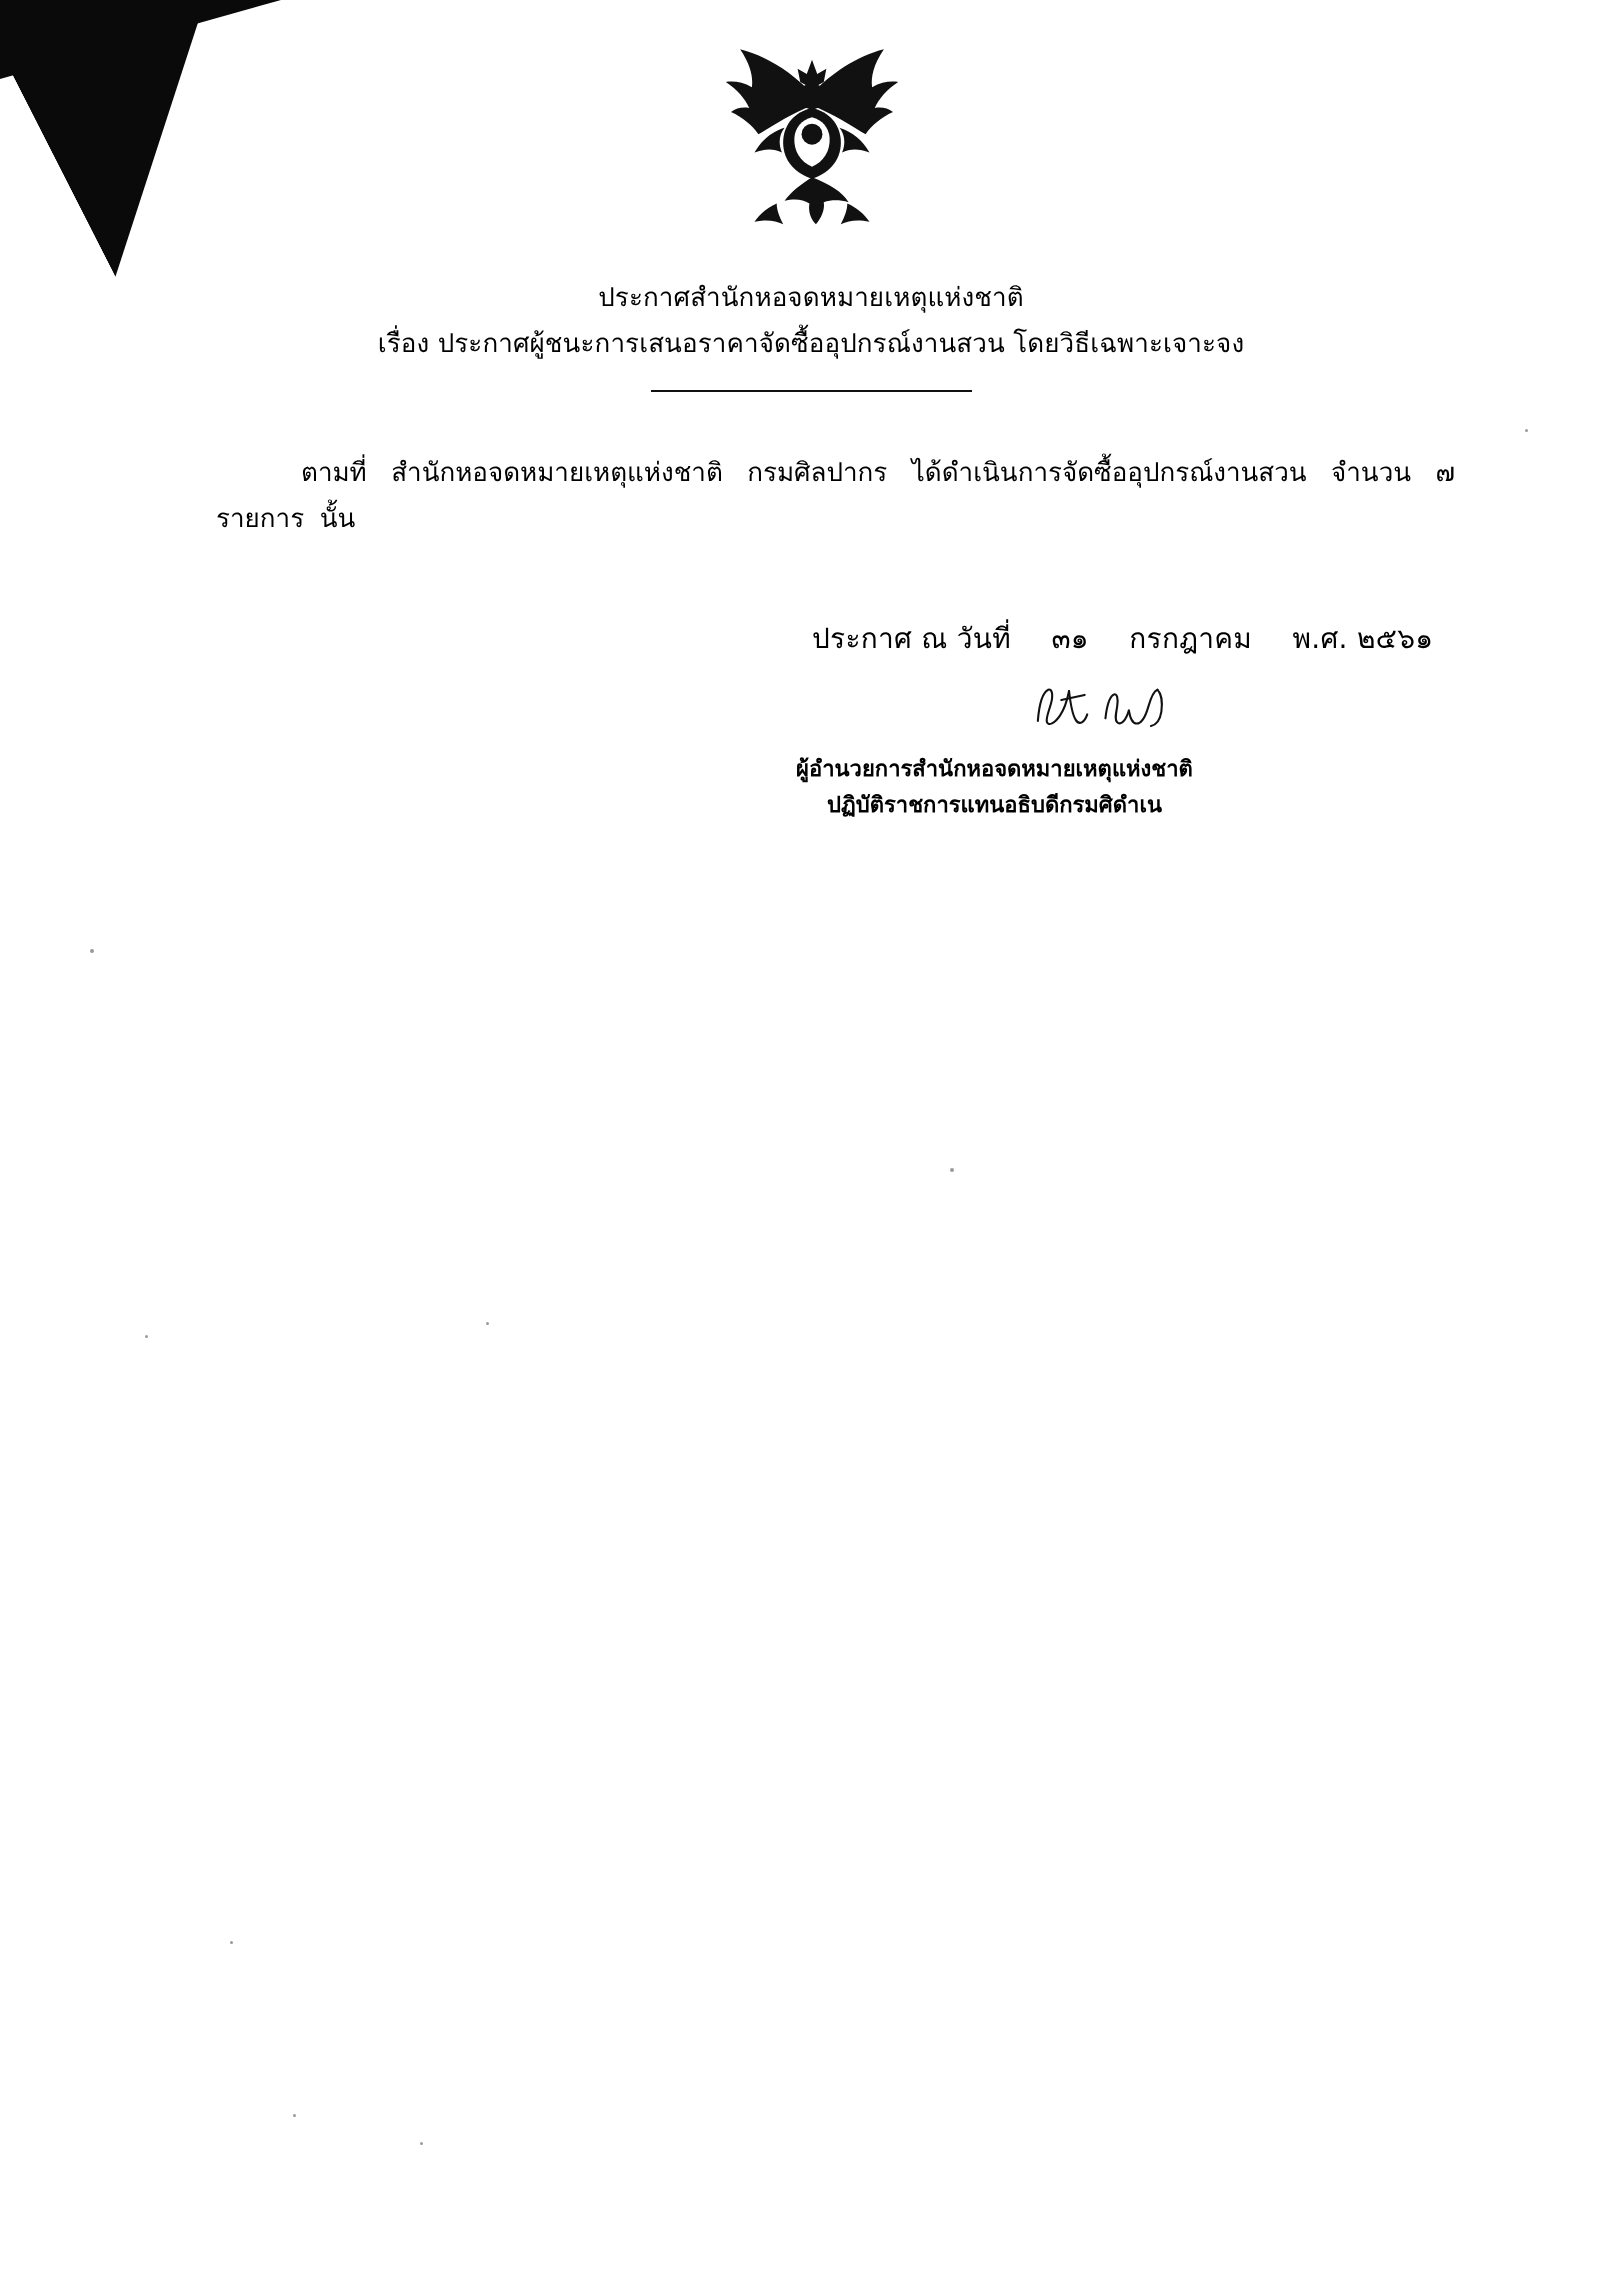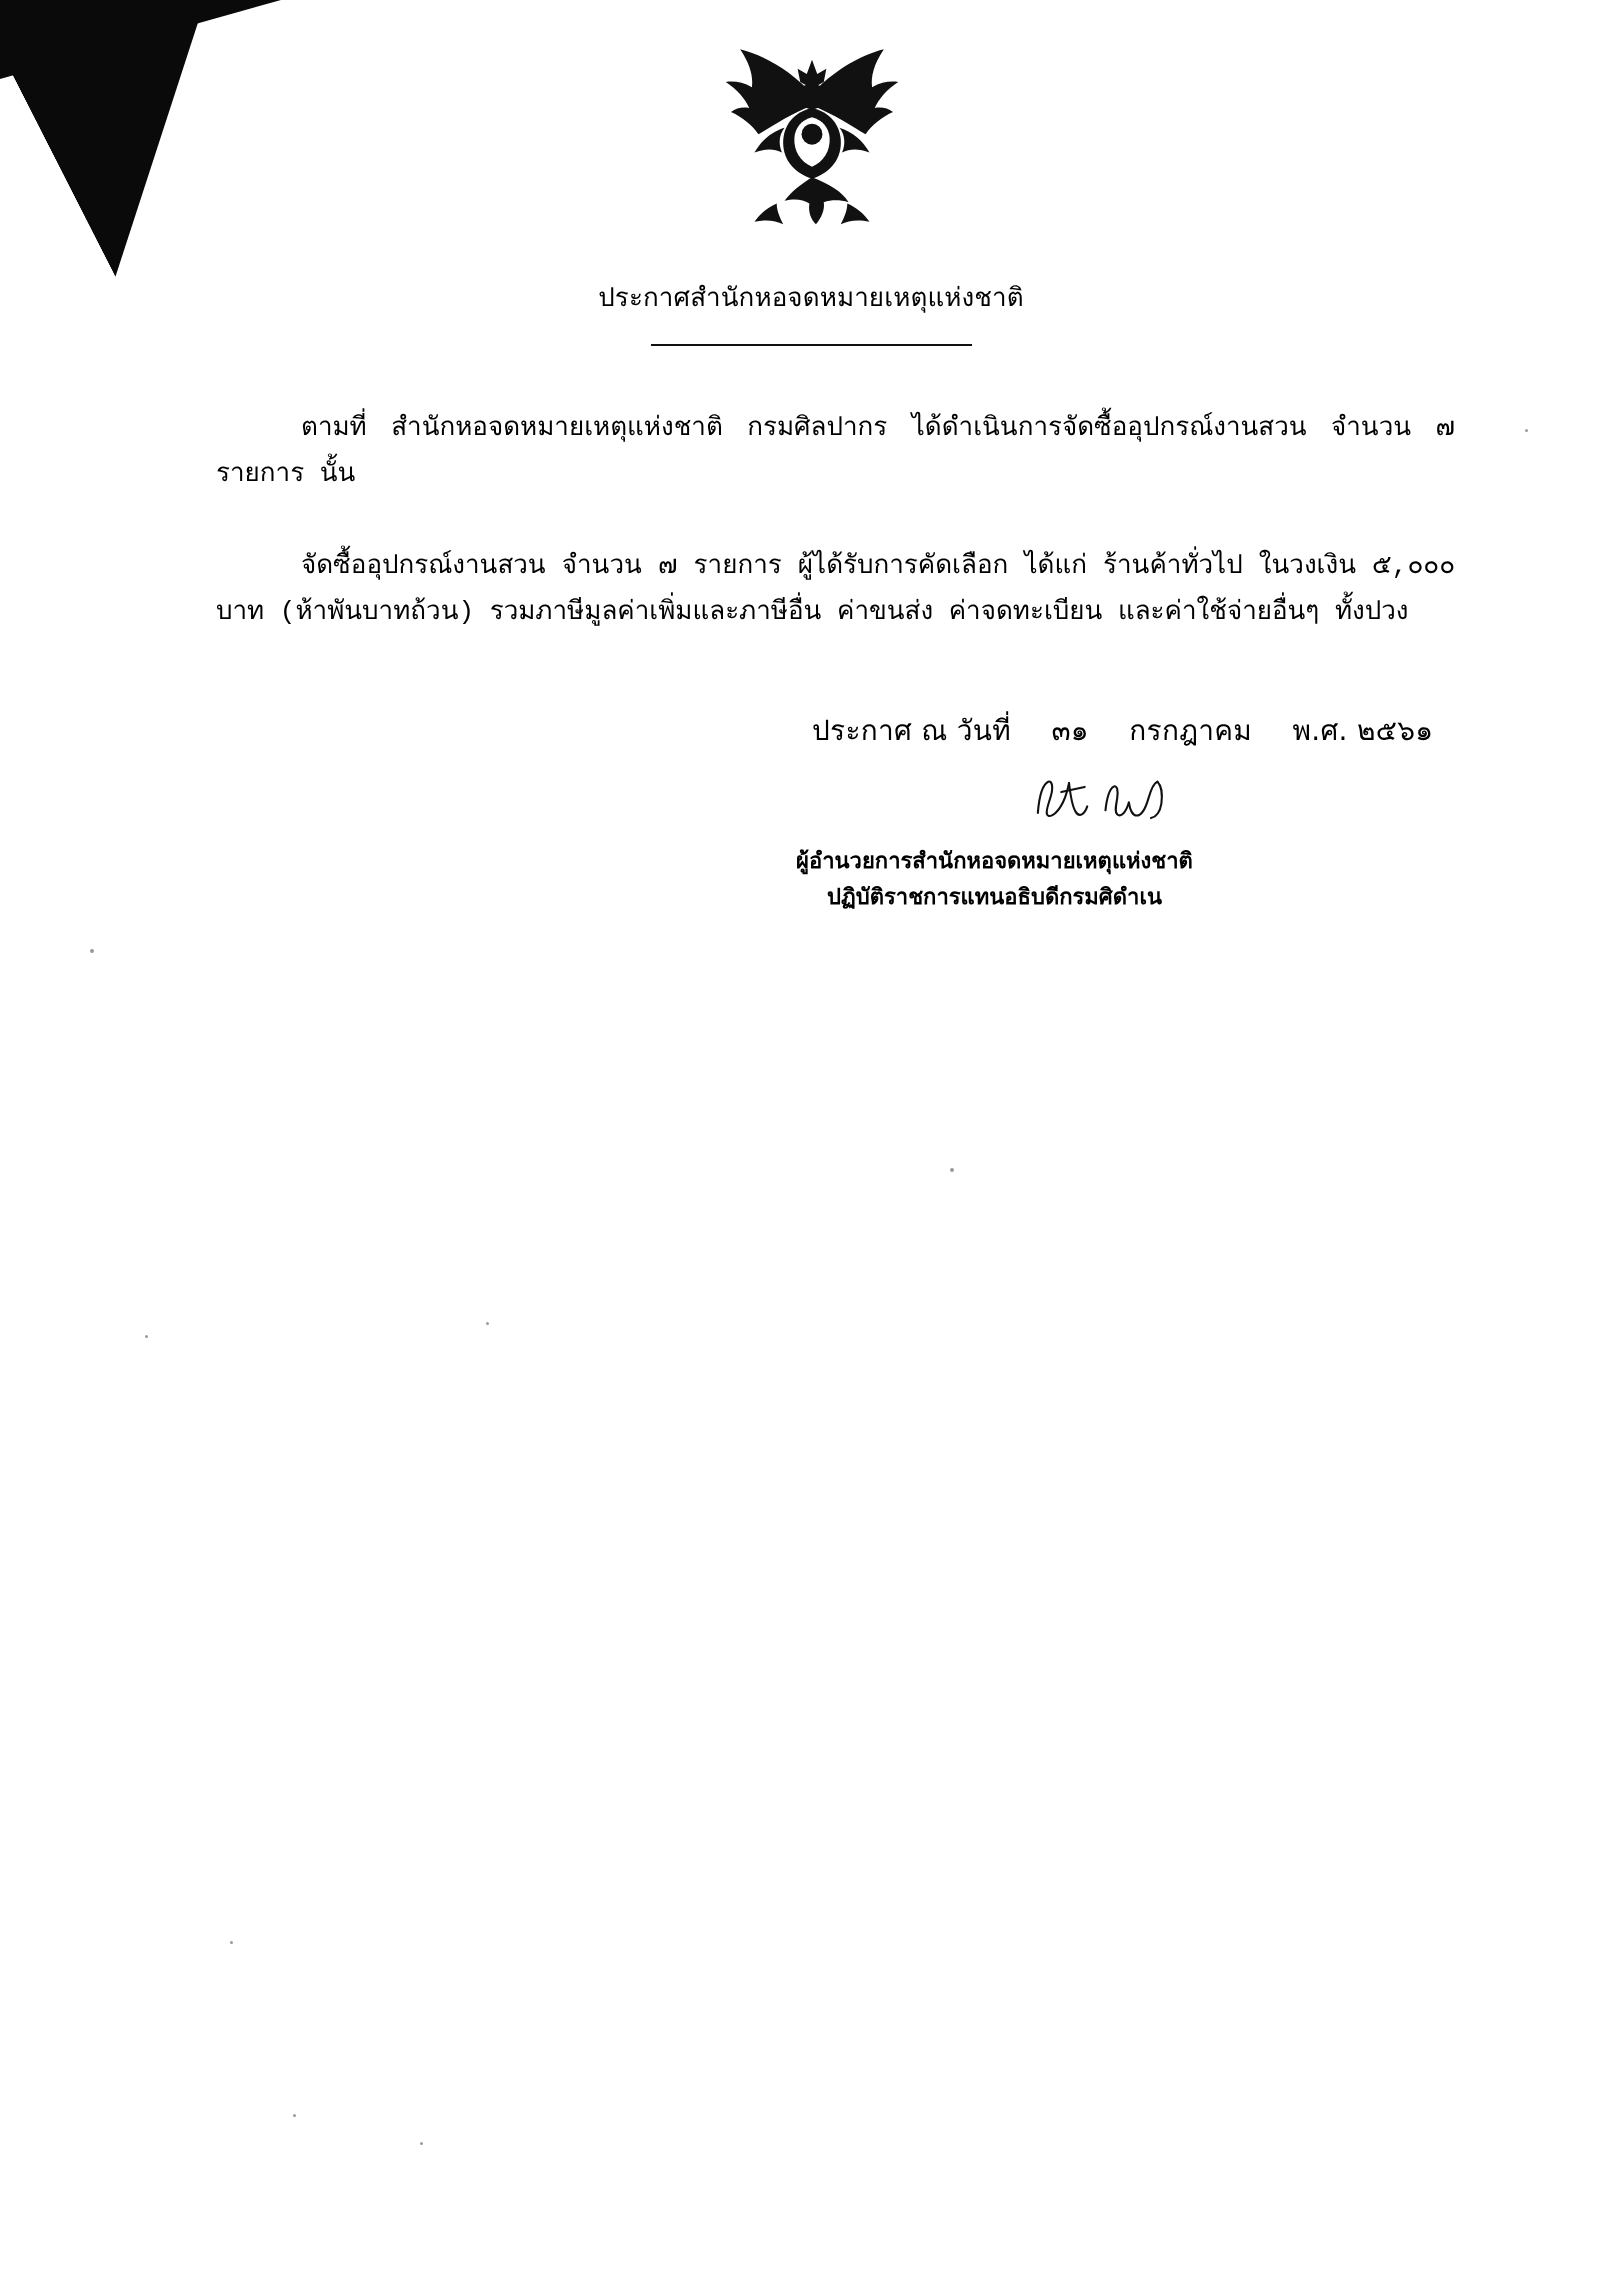--- a/index.html
+++ b/index.html
@@ -158,26 +158,26 @@
         <path d="M96 256 C82 262 70 272 62 284 C80 280 94 282 106 288 C100 276 96 266 96 256 Z"></path>
         <path d="M204 256 C218 262 230 272 238 284 C220 280 206 282 194 288 C200 276 204 266 204 256 Z"></path>
       </g>
     </svg>
   </div>
 
   <div class="doc-body">
 
     <div class="title-block">
       <div class="title-line-1">ประกาศสำนักหอจดหมายเหตุแห่งชาติ</div>
+      <div class="title-line-2">เรื่อง  ประกาศผู้ชนะการเสนอราคาจัดซื้ออุปกรณ์งานสวน โดยวิธีเฉพาะเจาะจง</div>
     </div>
 
     <div class="rule"></div>
 
     <p class="para p1">ตามที่ สำนักหอจดหมายเหตุแห่งชาติ กรมศิลปากร ได้ดำเนินการจัดซื้ออุปกรณ์งานสวน จำนวน ๗ รายการ นั้น</p>
-    <p class="para p2">จัดซื้ออุปกรณ์งานสวน จำนวน ๗ รายการ ผู้ได้รับการคัดเลือก ได้แก่ ร้านค้าทั่วไป ในวงเงิน ๕,๐๐๐ บาท (ห้าพันบาทถ้วน) รวมภาษีมูลค่าเพิ่มและภาษีอื่น ค่าขนส่ง ค่าจดทะเบียน และค่าใช้จ่ายอื่นๆ ทั้งปวง</p>
 
     <div class="date-line">
       <span>ประกาศ ณ วันที่</span>
       <span class="date-gap"></span>
       <span>๓๑</span>
       <span class="date-gap"></span>
       <span>กรกฎาคม</span>
       <span class="date-gap"></span>
       <span>พ.ศ.</span>
       <span>๒๕๖๑</span>

